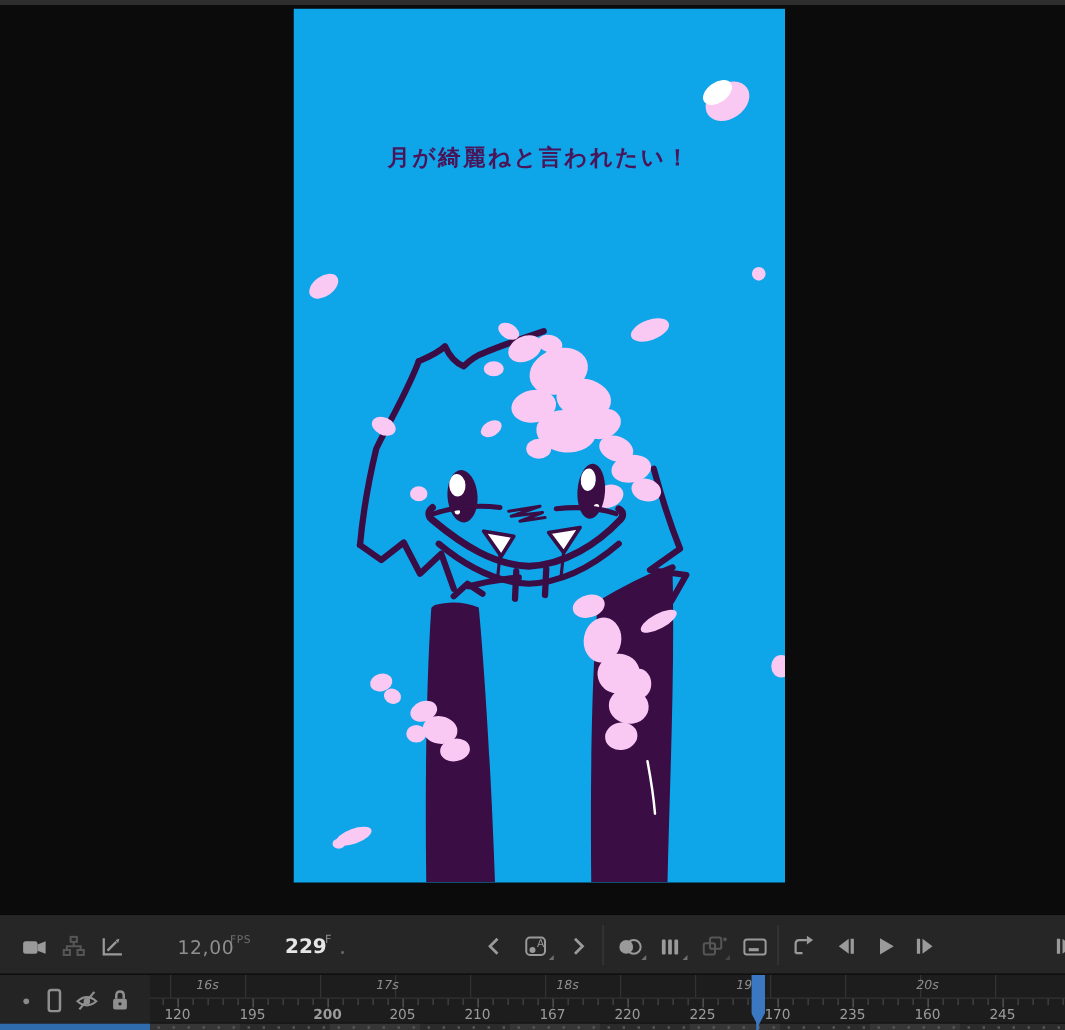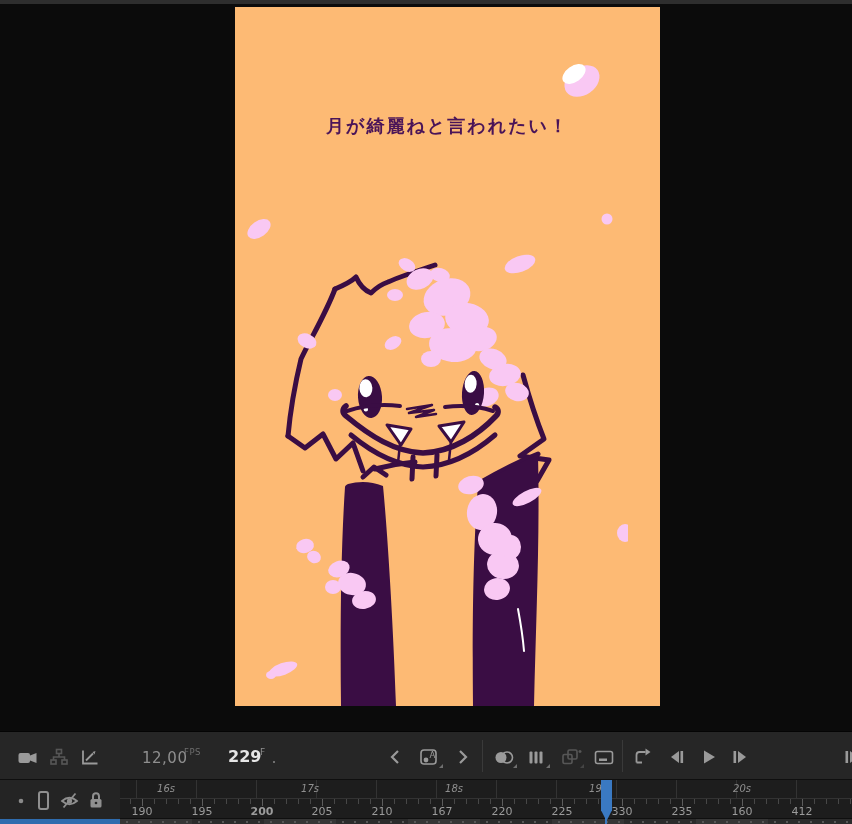--- a/index.html
+++ b/index.html
@@ -1,20 +1,20 @@
 <!DOCTYPE html>
 <html><head>
 <meta charset="utf-8">
 <style>
   html,body{margin:0;padding:0;background:#0b0b0b;}
   .app{position:relative;width:852px;height:824px;overflow:hidden;background:#0b0b0b;
        font-family:"DejaVu Sans",sans-serif;-webkit-font-smoothing:antialiased;}
   .top-strip{position:absolute;left:0;top:0;width:852px;height:4px;background:#2e2e2e;}
   .stage{position:absolute;left:0;top:4px;width:852px;height:727px;background:#0b0b0b;}
-  .canvas{position:absolute;left:235px;top:3px;width:393px;height:699px;background:#fdba74;overflow:hidden;padding-left:32px;}
+  .canvas{position:absolute;left:235px;top:3px;width:393px;height:699px;background:#0ea5e9;overflow:hidden;}
   .jp-text{position:absolute;left:0;top:107px;width:100%;text-align:center;
            font-size:18px;letter-spacing:2px;color:#4a1458;font-weight:bold;}
   .drawing{position:absolute;left:0;top:0;}
 
   
   .toolbar{position:absolute;left:0;top:731px;width:852px;height:48px;background:#262626;border-top:1px solid #040404;box-sizing:border-box;}
   .tb-icon{position:absolute;top:15px;width:22px;height:20px;}
   .tb-icon svg{display:block;}
   .dim{opacity:.42;}
   .corner{position:absolute;right:-2px;bottom:-1px;width:0;height:0;
@@ -365,32 +365,32 @@
           <span class="tick maj" style="left: 622px;"></span>
           <span class="tick" style="left: 634px;"></span>
           <span class="tick" style="left: 646px;"></span>
           <span class="tick" style="left: 658px;"></span>
           <span class="tick" style="left: 670px;"></span>
           <span class="tick maj" style="left: 682px;"></span>
           <span class="tick" style="left: 694px;"></span>
           <span class="tick" style="left: 706px;"></span>
           <span class="tick" style="left: 718px;"></span>
           <span class="tick" style="left: 730px;"></span>
-          <span class="num" style="left: 4px;">190</span>
+          <span class="num" style="left: 4px;">120</span>
           <span class="num" style="left: 64px;">195</span>
           <span class="num" style="left: 124px; font-weight: bold;">200</span>
           <span class="num" style="left: 184px;">205</span>
           <span class="num" style="left: 244px;">210</span>
           <span class="num" style="left: 304px;">167</span>
           <span class="num" style="left: 364px;">220</span>
           <span class="num" style="left: 424px;">225</span>
-          <span class="num" style="left: 484px;">330</span>
+          <span class="num" style="left: 484px;">170</span>
           <span class="num" style="left: 544px;">235</span>
           <span class="num" style="left: 604px;">160</span>
-          <span class="num" style="left: 664px;">412</span>
+          <span class="num" style="left: 664px;">245</span>
         </div>
       <div class="track-row" id="trackRow">
           <span class="seg" style="left: 0px;"></span>
           <span class="seg alt" style="left: 72px;"></span>
           <span class="seg" style="left: 144px;"></span>
           <span class="seg alt" style="left: 216px;"></span>
           <span class="seg" style="left: 288px;"></span>
           <span class="seg alt" style="left: 360px;"></span>
           <span class="seg" style="left: 432px;"></span>
           <span class="seg alt" style="left: 504px;"></span>

